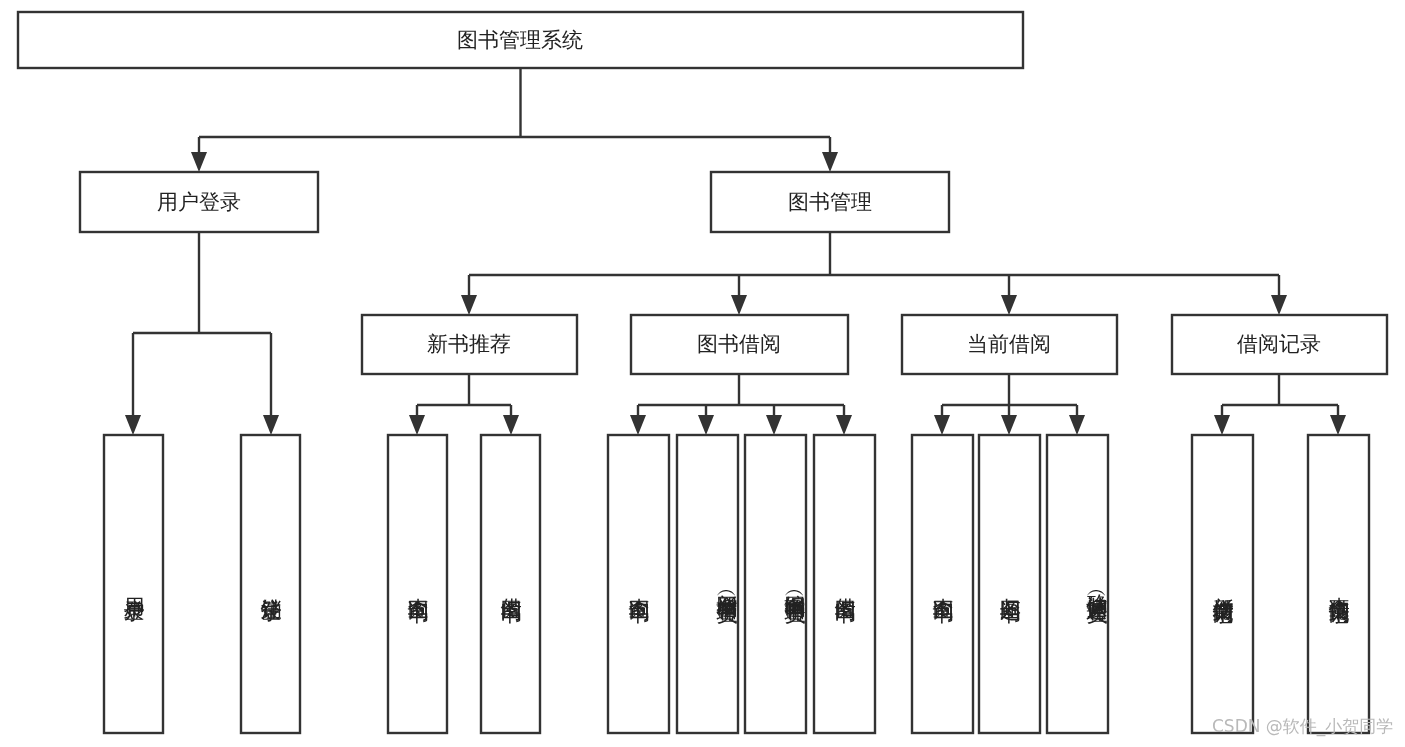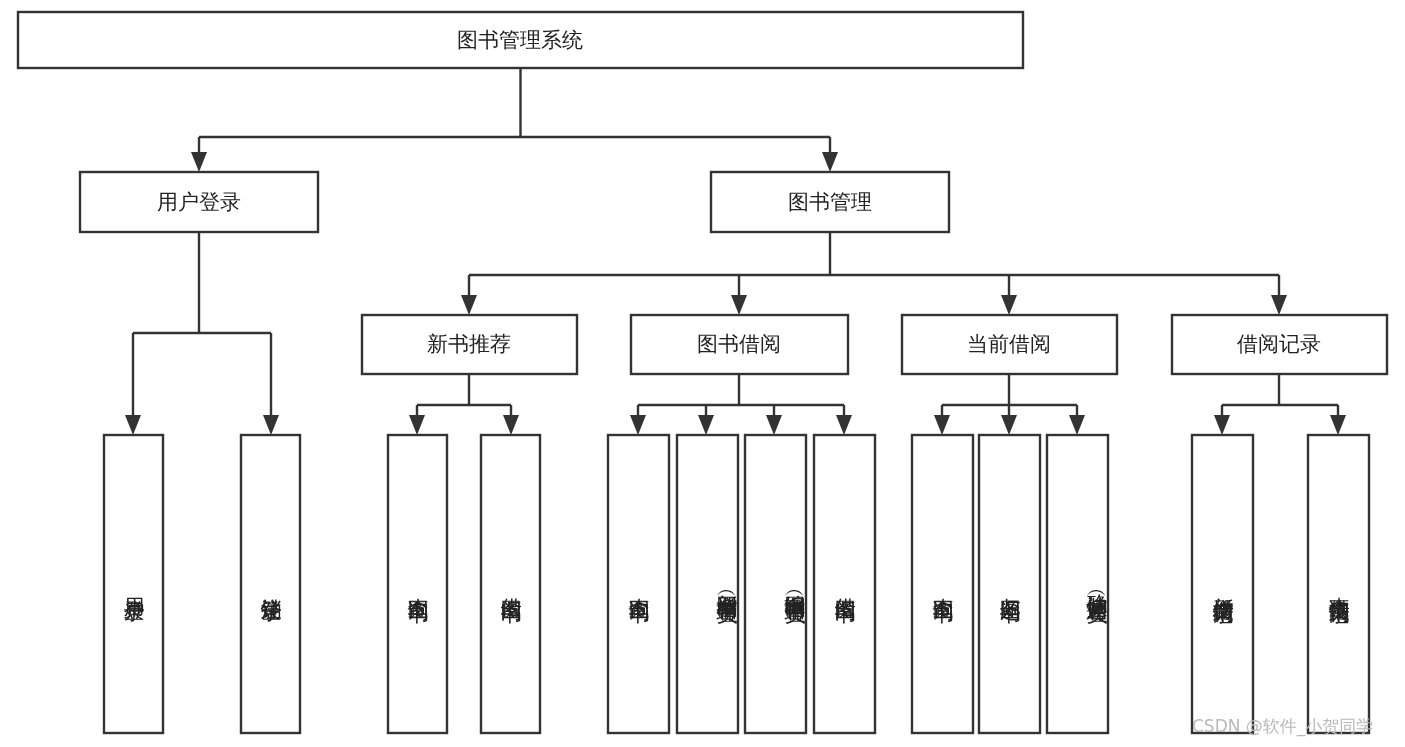--- a/index.html
+++ b/index.html
@@ -198,14 +198,14 @@
   <div class="leaf-label" style="left:608px; top:435px; width:61px; height:298px;">查询图书</div>
   <div class="leaf-label" style="left:677px; top:441px; width:61px; height:286px; align-items:flex-start;">新增图书（管理员）</div>
   <div class="leaf-label" style="left:745px; top:441px; width:61px; height:286px; align-items:flex-start;">编辑图书（管理员）</div>
   <div class="leaf-label" style="left:814px; top:435px; width:61px; height:298px;">借阅图书</div>
   <div class="leaf-label" style="left:912px; top:435px; width:61px; height:298px;">查询图书</div>
   <div class="leaf-label" style="left:979px; top:435px; width:61px; height:298px;">归还图书</div>
   <div class="leaf-label" style="left:1047px; top:441px; width:61px; height:286px; align-items:flex-start;">确认归还（管理员）</div>
   <div class="leaf-label" style="left:1192px; top:435px; width:61px; height:298px;">新增借阅记录</div>
   <div class="leaf-label" style="left:1308px; top:435px; width:61px; height:298px;">查询借阅记录</div>
 
-  <div class="watermark" style="left:1192px; top:715px;">CSDN @软件_小贺同学</div>
+  <div class="watermark" style="left:1192px; top:715px;padding-left:20px;">CSDN @软件_小贺同学</div>
 </div>
 
 </body></html>

